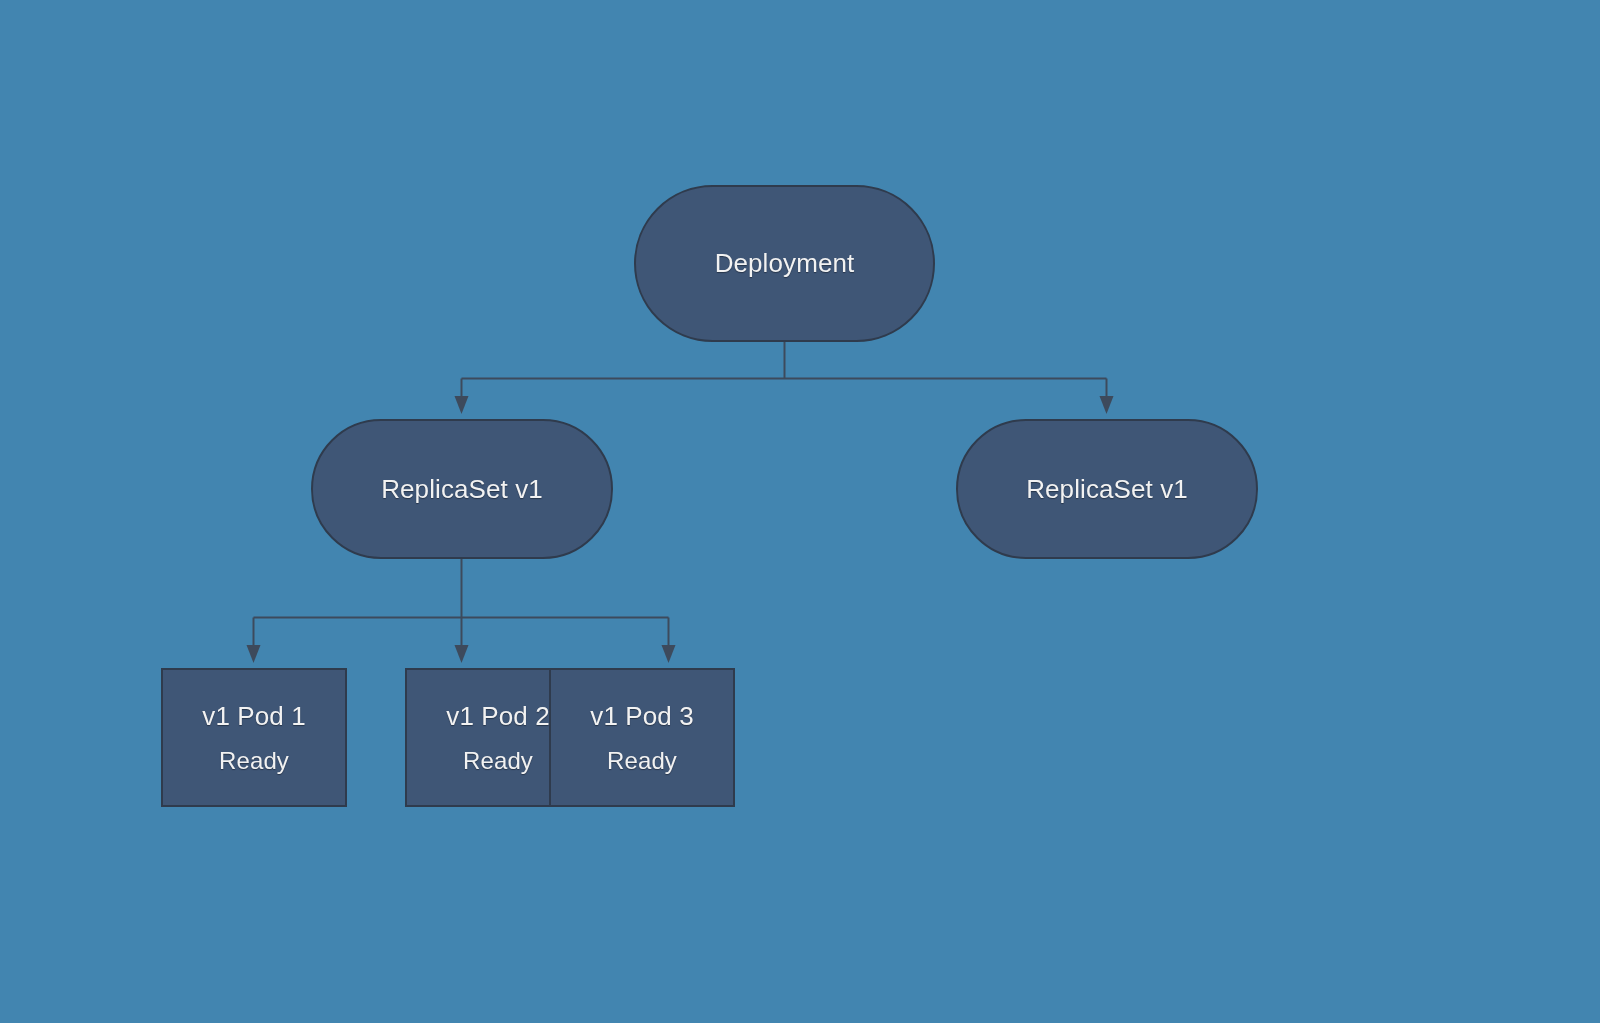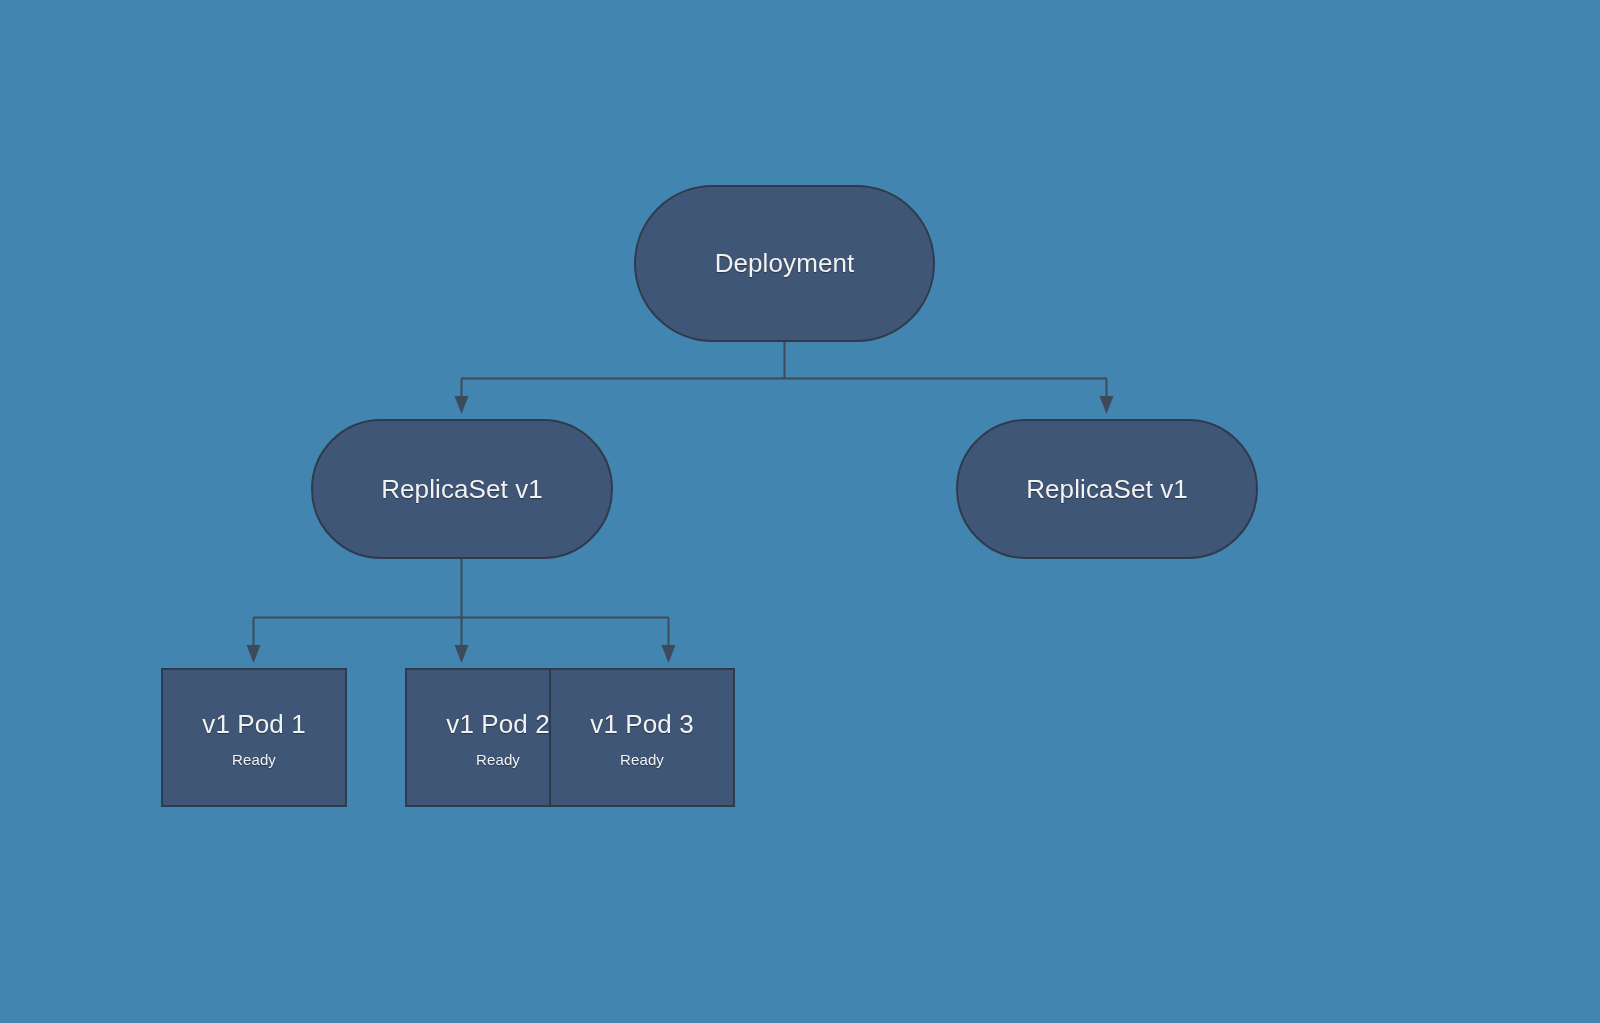--- a/index.html
+++ b/index.html
@@ -50,21 +50,21 @@
   }
   .node-rect {
     border-radius: 0;
   }
   .node-label {
     display: block;
     font-size: 26px;
   }
   .node-sub {
     display: block;
-    font-size: 15px;
+    font-size: 24px;
   }
   .n-deployment {
     left: 634px;
     top: 185px;
     width: 301px;
     height: 157px;
   }
   .n-rs-left {
     left: 311px;
     top: 419px;

